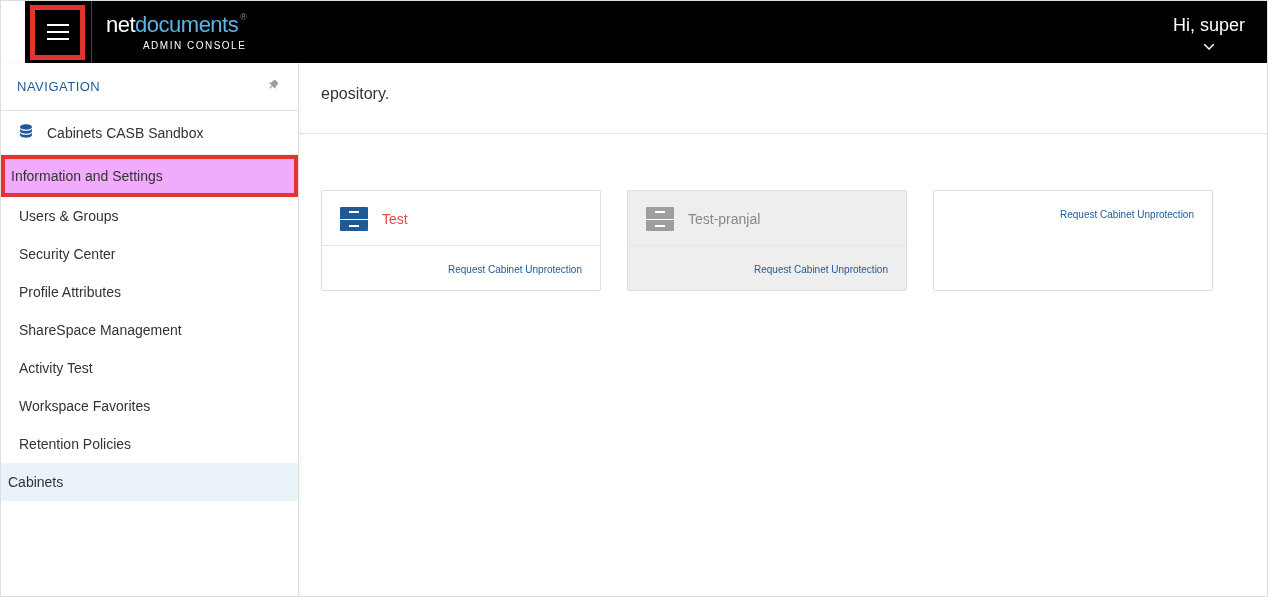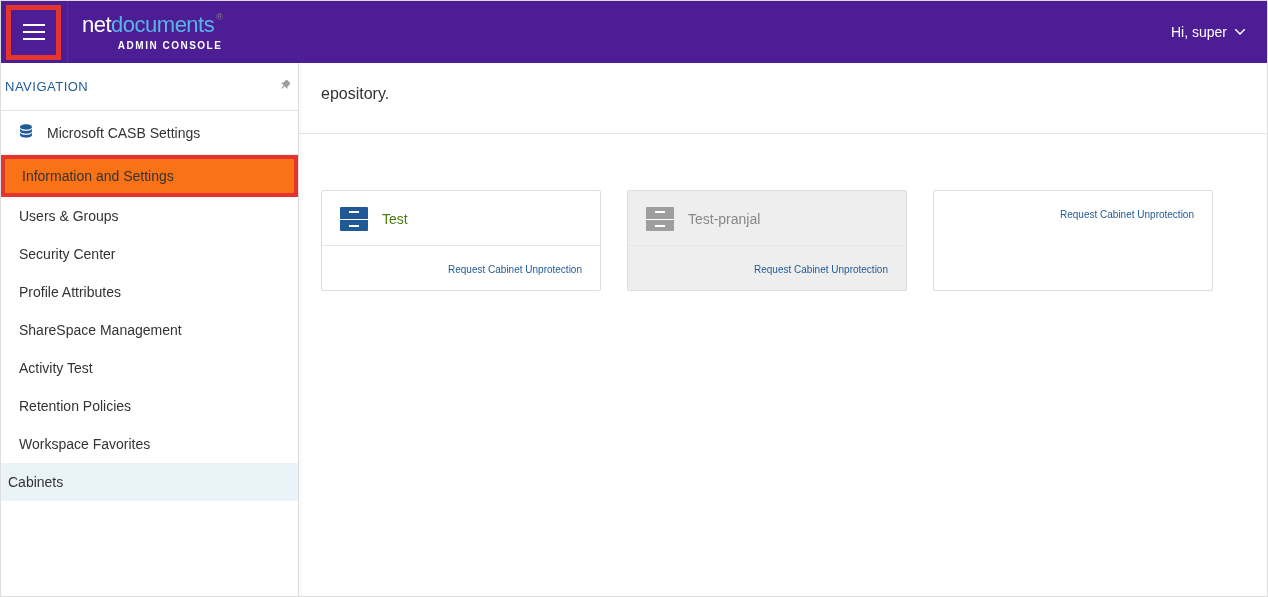--- a/index.html
+++ b/index.html
@@ -11,25 +11,26 @@
     width: 1268px;
     height: 597px;
     position: relative;
     overflow: hidden;
     border: 1px solid #ddd;
   }
 
   
   .header {
     height: 62px;
-    background: #4c1d95;
+    background: #000000;
     display: flex;
     align-items: center;
     color: #fff;
     position: relative;
+    margin-left: 24px;
   }
   .hamburger-wrap {
     width: 55px;
     height: 55px;
     margin-left: 5px;
     display: flex;
     align-items: center;
     justify-content: center;
     border: 5px solid #e3342f;
     cursor: pointer;
@@ -47,29 +48,30 @@
   }
   .vbar { width:1px; height:62px; background:#444; margin-left:6px; }
   .logo {
     margin-left: 14px;
     line-height: 1.1;
   }
   .logo-top { font-size: 22px; font-weight: 400; letter-spacing: -0.5px; }
   .logo-top .net { color: #fff; font-weight: 300; }
   .logo-top .docs { color: #5ab4e6; font-weight: 400; }
   .logo-top .tm { font-size: 9px; color: #888; vertical-align: top; margin-left:2px; }
-  .logo-sub { font-size: 10px; letter-spacing: 1.5px; color: #fff; text-align: right; margin-top: 2px; font-weight: bold; }
+  .logo-sub { font-size: 10px; letter-spacing: 1.5px; color: #fff; text-align: right; margin-top: 2px; }
   .header-right {
     margin-left: auto;
     margin-right: 22px;
     display: flex;
     align-items: center;
     gap: 8px;
-    font-size: 14px;
-    cursor: pointer;
+    font-size: 18px;
+    cursor: pointer;
+    flex-direction: column;
   }
   .chevron-down {
     width: 10px; height: 6px; display:inline-block;
   }
 
   
   .content-area {
     position: relative;
     height: calc(597px - 62px);
   }
@@ -114,21 +116,21 @@
     left:0; right:0; top:50%;
     border-top: 1.5px solid #fff;
   }
   .cab-icon .slot1, .cab-icon .slot2 {
     position:absolute;
     left:50%; transform:translateX(-50%);
     width:10px; height:2px; background:#fff;
   }
   .cab-icon .slot1 { top:4px; }
   .cab-icon .slot2 { bottom:4px; }
-  .card-top span { font-size: 14px; color:#4d7c0f; }
+  .card-top span { font-size: 14px; color:#ef4444; }
   .cabinet-card.disabled .card-top span { color:#888; }
   .card-bottom {
     padding: 14px 18px;
     text-align: right;
   }
   .card-bottom a {
     font-size: 10px;
     color: #1f5a96;
     text-decoration: none;
     cursor: pointer;
@@ -142,21 +144,21 @@
     width: 298px;
     background: #fff;
     border-right: 1px solid #ddd;
     height: calc(597px - 62px);
     box-shadow: 2px 0 4px rgba(0,0,0,0.04);
   }
   .side-head {
     display: flex;
     align-items: center;
     justify-content: space-between;
-    padding: 15px 4px;
+    padding: 15px 16px;
     color: #1f5a96;
     font-size: 13px;
     letter-spacing: 0.5px;
     border-bottom: 1px solid #e2e2e2;
   }
   .side-head .pin {
     color: #9e9e9e;
     cursor: pointer;
   }
   .repo-item {
@@ -176,22 +178,22 @@
 
   .nav-list { list-style:none; }
   .nav-item {
     padding: 11px 18px;
     font-size: 14px;
     color: #333;
     cursor: pointer;
   }
   .nav-item.active-info {
     border: 4px solid #e3342f;
-    padding: 9px 17px;
-    background: #f97316;
+    padding: 9px 6px;
+    background: #f0abfc;
   }
   .nav-item.active-cab {
     background: #eaf3f8;
     padding-left: 7px;
   }
 
 </style>
 </head>
 <body>
 
@@ -267,27 +269,27 @@
         </svg>
     </span>
   </div>
 
   <div class="repo-item">
     <span class="repo-icon">
       <svg width="16" height="16" viewBox="0 0 24 24">
           <path fill="#1f5a96" d="M12 2C7 2 3 3.8 3 6s4 4 9 4 9-1.8 9-4-4-4-9-4zm0 10c-5 0-9-1.8-9-4v4c0 2.2 4 4 9 4s9-1.8 9-4V8c0 2.2-4 4-9 4zm0 6c-5 0-9-1.8-9-4v4c0 2.2 4 4 9 4s9-1.8 9-4v-4c0 2.2-4 4-9 4z"></path>
         </svg>
     </span>
-    <span>Microsoft CASB Settings</span>
+    <span>Cabinets CASB Sandbox</span>
   </div>
 
   <ul class="nav-list">
     <li class="nav-item active-info">Information and Settings</li>
     <li class="nav-item">Users &amp; Groups</li>
     <li class="nav-item">Security Center</li>
     <li class="nav-item">Profile Attributes</li>
     <li class="nav-item">ShareSpace Management</li>
     <li class="nav-item">Activity Test</li>
+    <li class="nav-item">Workspace Favorites</li>
     <li class="nav-item">Retention Policies</li>
-    <li class="nav-item">Workspace Favorites</li>
     <li class="nav-item active-cab">Cabinets</li>
   </ul>
 </div>
 
 </body></html>

